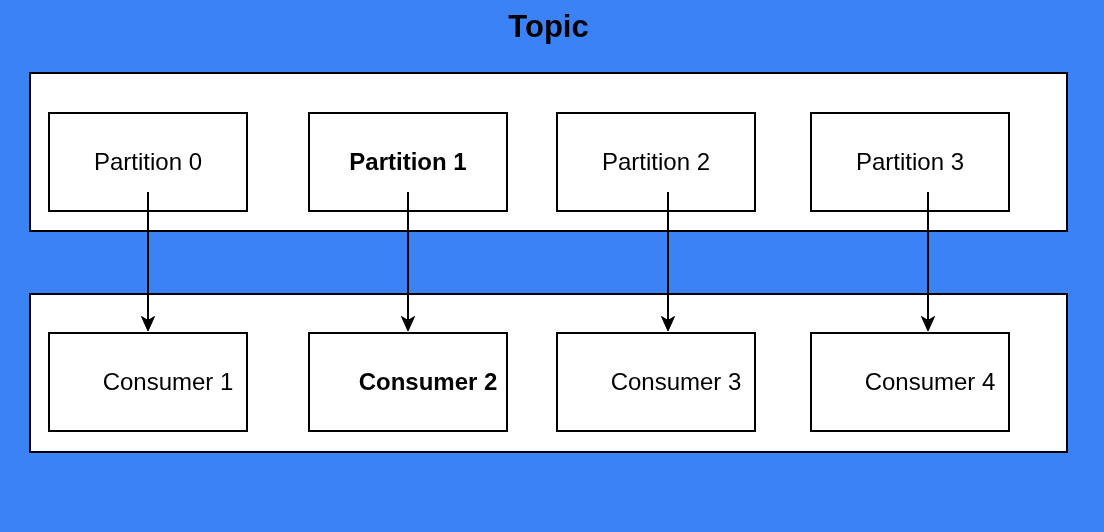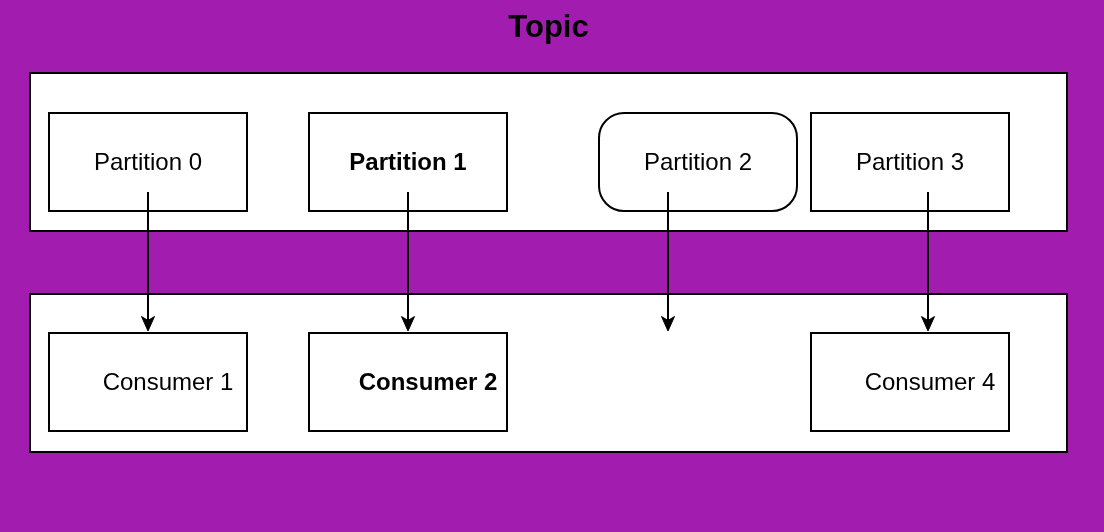--- a/index.html
+++ b/index.html
@@ -6,21 +6,21 @@
     margin: 0;
     padding: 0;
     background: #ffffff;
   }
   * { box-sizing: border-box; }
 
   .canvas {
     position: relative;
     width: 1104px;
     height: 532px;
-    background: #a21caf;
+    background: #3b82f6;
     font-family: "Liberation Sans", sans-serif;
     color: #000000;
     overflow: hidden;
   }
 
   .group-title {
     position: absolute;
     left: 29px;
     width: 1039px;
     text-align: center;
@@ -53,21 +53,21 @@
     align-items: center;
     justify-content: center;
     font-size: 24px;
     line-height: 1;
     white-space: nowrap;
   }
   .node.partition { top: 112px; }
   .node.consumer  { top: 332px; padding-left: 40px; }
   .node.col-0 { left: 48px; }
   .node.col-1 { left: 308px; font-weight: bold; }
-  .node.col-2 { left: 598px; border-radius: 26px; }
+  .node.col-2 { left: 556px; }
   .node.col-3 { left: 810px; text-align: center; }
 
   svg.connectors {
     position: absolute;
     left: 0;
     top: 0;
     width: 1104px;
     height: 532px;
     pointer-events: none;
   }
@@ -97,20 +97,23 @@
   </div>
 
   <div class="container-frame cg"></div>
 
   <div class="node consumer col-0">
     <span>Consumer 1</span>
   </div>
   <div class="node consumer col-1">
     <span>Consumer 2</span>
   </div>
+  <div class="node consumer col-2">
+    <span>Consumer 3</span>
+  </div>
   <div class="node consumer col-3">
     <span>Consumer 4</span>
   </div>
 
   <svg class="connectors" viewBox="0 0 1104 532" xmlns="http://www.w3.org/2000/svg">
     <g>
       <line x1="148" y1="192" x2="148" y2="321"></line>
       <polygon points="148,331 141.5,316.5 148,320.5 154.5,316.5"></polygon>
     </g>
     <g>

